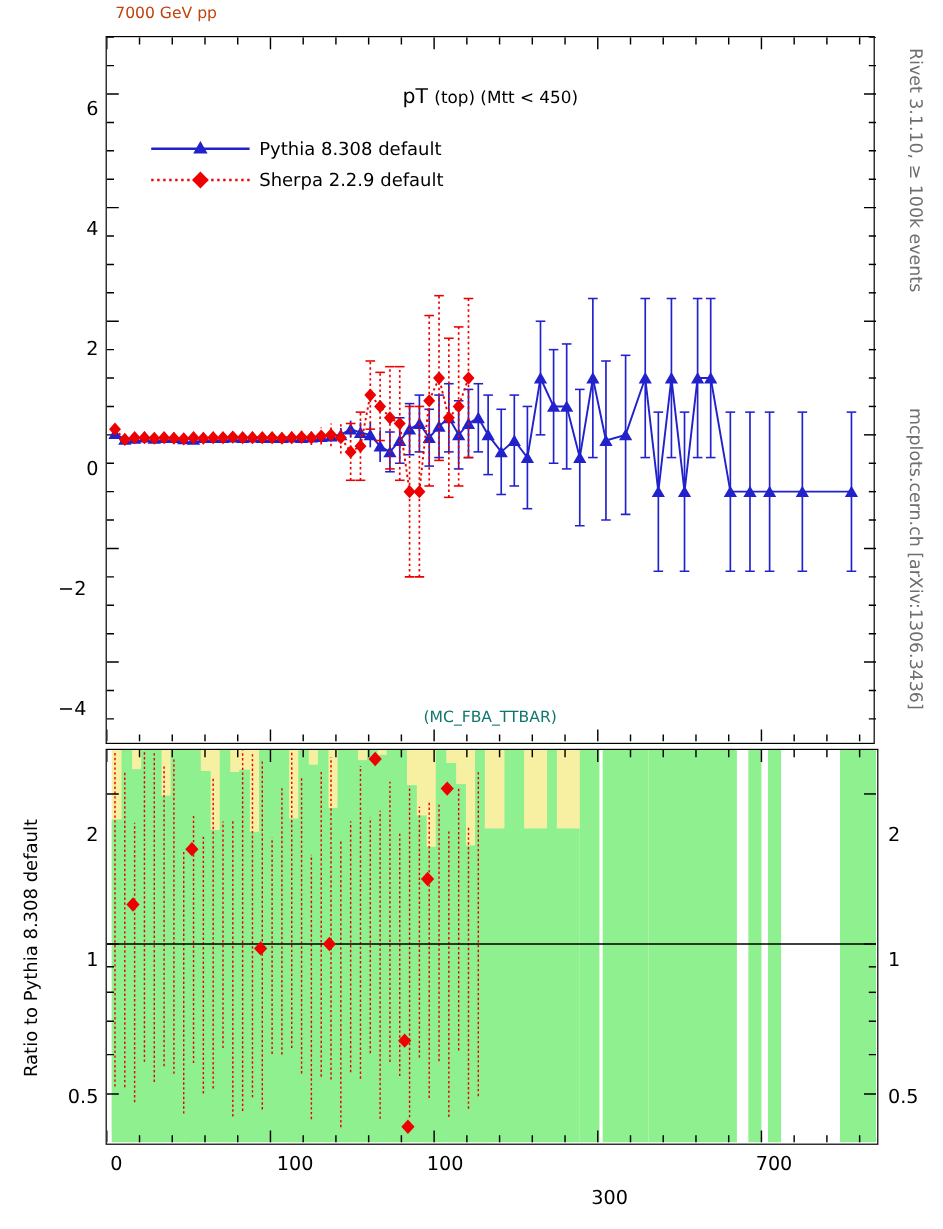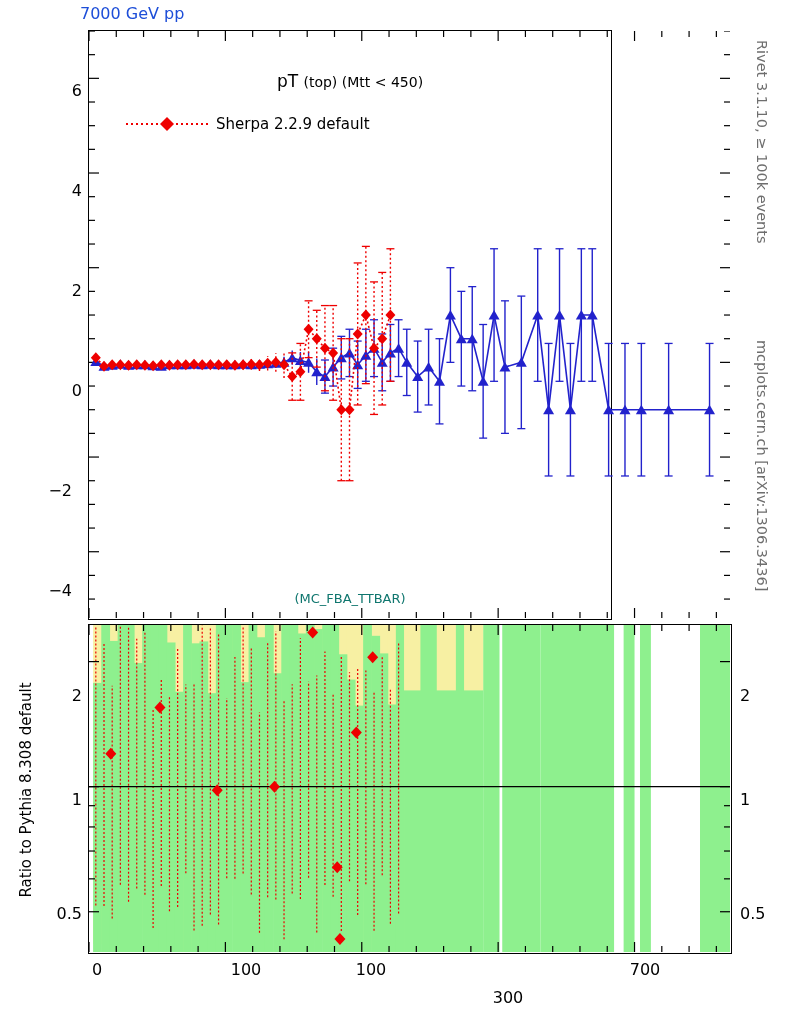--- a/index.html
+++ b/index.html
@@ -16,43 +16,43 @@
   }
   #root {
     position: relative;
     width: 786px;
     height: 1024px;
   }
   .abs { position: absolute; }
 
   
   .hdr-left {
-    left: 80px; top: 4px;
-    font-size: 16px;
-    color: #1d4ed8;
+    left: 96px; top: 4px;
+    font-size: 13px;
+    color: #c2410c;
   }
   .hdr-right {
     right: 46px; top: 4px;
     font-size: 19px;
     color: #000;
     text-align: right;
   }
 
   
   .vlabel {
     transform-origin: 0 0;
     white-space: nowrap;
     font-size: 14.5px;
     color: #6e6e6e;
   }
 
   
   #mainframe {
     left: 88px; top: 30px;
-    width: 524px; height: 590px;
+    width: 641px; height: 590px;
     border: 1.5px solid #000;
     box-sizing: border-box;
     background: #fff;
   }
   #ratioframe {
     left: 88px; top: 624px;
     width: 644px; height: 330px;
     border: 1.5px solid #000;
     box-sizing: border-box;
     background: #fff;
@@ -134,20 +134,29 @@
   <div class="abs" id="mainframe">
 
     <div class="abs plot-title">
       <span>pT</span>
       <span class="sub">(top) (Mtt &lt; 450)</span>
     </div>
 
     <div class="abs watermark">(MC_FBA_TTBAR)</div>
 
     <div class="abs" id="legend">
+      <div class="leg-row">
+        <span class="leg-mark">
+          <svg width="86" height="20" viewBox="0 0 86 20">
+            <line x1="2" y1="10" x2="84" y2="10" stroke="#2222cc" stroke-width="2"></line>
+            <polygon points="43,3.5 49,14 37,14" fill="#2222cc"></polygon>
+          </svg>
+        </span>
+        <span class="leg-label">Pythia 8.308 default</span>
+      </div>
       <div class="leg-row">
         <span class="leg-mark">
           <svg width="86" height="20" viewBox="0 0 86 20">
             <line x1="2" y1="10" x2="84" y2="10" stroke="#ee0000" stroke-width="2" stroke-dasharray="2,3"></line>
             <polygon points="43,3 50,10 43,17 36,10" fill="#ee0000"></polygon>
           </svg>
         </span>
         <span class="leg-label">Sherpa 2.2.9 default</span>
       </div>
     </div>

